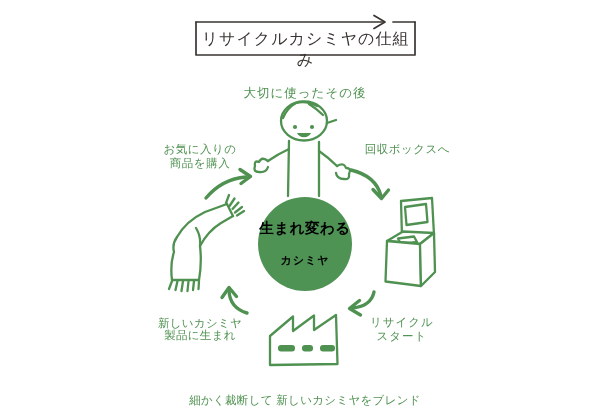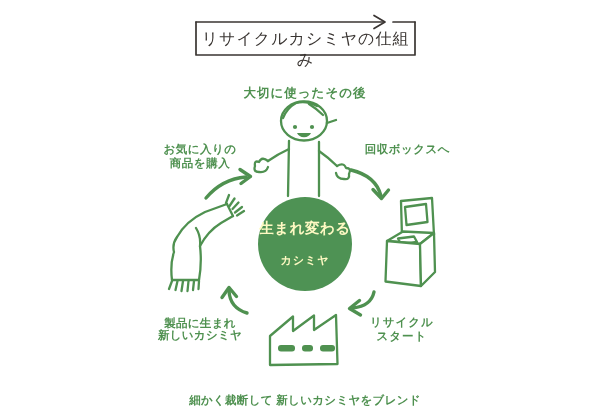--- a/index.html
+++ b/index.html
@@ -8,33 +8,33 @@
     font-family:"Liberation Sans",sans-serif;
   }
   
   .title-box-svg{position:absolute;left:194px;top:14px;width:226px;height:46px;}
   .tln{fill:none;stroke:#3a3532;stroke-width:1.7;stroke-linecap:round;stroke-linejoin:round;}
   .title-text{
     position:absolute;left:196px;top:29px;width:219px;text-align:center;
     font-size:16px;font-weight:400;color:#3a3532;letter-spacing:1px;
   }
   
-  .lbl{position:absolute;color:#4f9150;font-weight:700;}
+  .lbl{position:absolute;color:#4f9150;font-weight:400;}
   .lbl-after-use{left:205px;top:85px;width:200px;text-align:center;font-size:12.5px;letter-spacing:1px;}
   .lbl-collection{left:345px;top:142px;width:105px;text-align:right;font-size:11.5px;letter-spacing:0.5px;}
   .lbl-recycle{left:370px;top:315px;font-size:11.5px;line-height:14px;letter-spacing:1px;}
   .lbl-blend{left:154px;top:393px;width:302px;text-align:center;font-size:11.5px;line-height:15px;letter-spacing:0.3px;}
   .lbl-reborn{left:148px;top:317px;width:104px;text-align:center;font-size:11.5px;line-height:12.3px;letter-spacing:0.3px;}
   .lbl-purchase{left:150px;top:143px;width:100px;text-align:center;font-size:11.5px;line-height:13.5px;letter-spacing:0.5px;}
   .lbl div{white-space:nowrap;text-align:center;}
   
   .center-circle{
     position:absolute;left:258px;top:197px;width:94px;height:94px;border-radius:50%;
     background:#4e9254;display:flex;flex-direction:column;align-items:center;justify-content:center;
-    color:#fef9c3;font-weight:bold;text-align:left;gap:12px;
+    color:#000000;font-weight:bold;text-align:left;gap:12px;
   }
   .center-circle .c1{font-size:14.5px;letter-spacing:0.5px;line-height:20px;}
   .center-circle .c2{font-size:11px;letter-spacing:1px;line-height:20px;}
   
   .scene{position:absolute;left:0;top:0;width:600px;height:419px;}
   .ln{fill:none;stroke:#4f9150;stroke-width:2.3;stroke-linecap:round;stroke-linejoin:round;}
   .lnw{fill:#ffffff;stroke:#4f9150;stroke-width:2.3;stroke-linecap:round;stroke-linejoin:round;}
   .fg{fill:#4f9150;stroke:none;}
   .ar{fill:none;stroke:#4f9150;stroke-width:3.4;stroke-linecap:round;stroke-linejoin:round;}
 </style>
@@ -54,22 +54,22 @@
   <div class="lbl lbl-after-use">大切に使ったその後</div>
   <div class="lbl lbl-collection">回収ボックスへ</div>
   <div class="lbl lbl-recycle">
     <div>リサイクル</div>
     <div>スタート</div>
   </div>
   <div class="lbl lbl-blend">
     <div>細かく裁断して 新しいカシミヤをブレンド</div>
   </div>
   <div class="lbl lbl-reborn">
+    <div>新しいカシミヤ</div>
     <div>製品に生まれ</div>
-    <div>新しいカシミヤ</div>
   </div>
   <div class="lbl lbl-purchase">
     <div>お気に入りの</div>
     <div>商品を購入</div>
   </div>
 
   <div class="center-circle">
     <div class="c1">生まれ変わる</div>
     <div class="c2">カシミヤ</div>
   </div>

